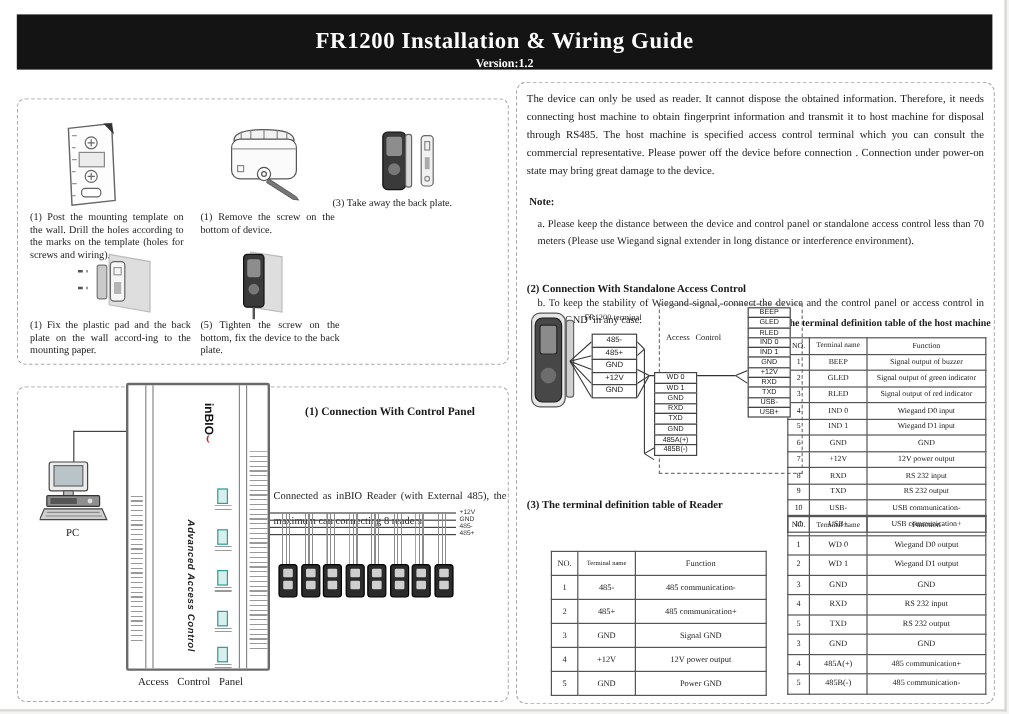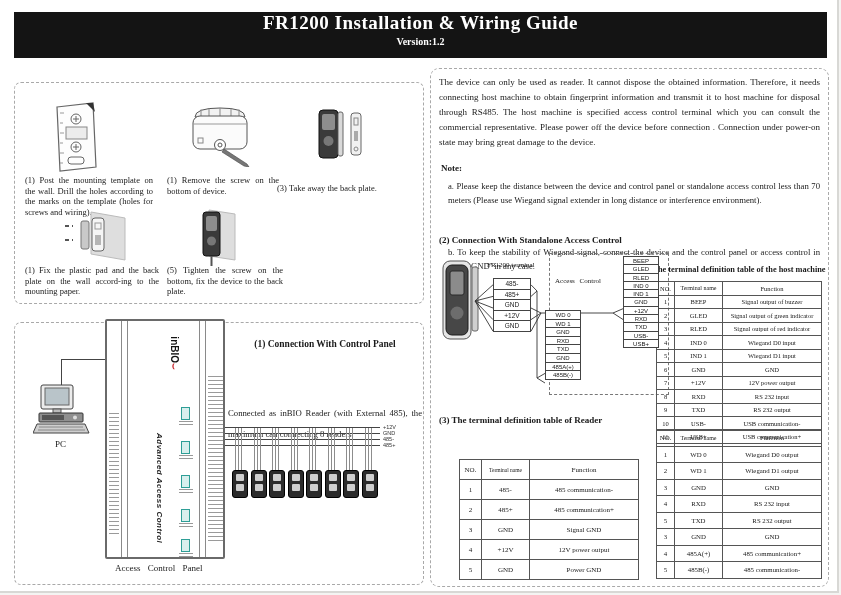--- a/index.html
+++ b/index.html
@@ -6,21 +6,21 @@
   body{
     width:841px;height:595px;background:#f4f4f2;
     font-family:"Liberation Serif","DejaVu Serif",serif;color:#1a1a1a;
     position:relative;overflow:hidden;
   }
   .page{position:absolute;left:0;top:0;width:837px;height:591px;background:#fff;
         border-right:2px solid #d8d8d5;border-bottom:2px solid #d8d8d5;}
 
   
   .titlebar{position:absolute;left:14px;top:12px;width:813px;height:46px;background:#141414;color:#fff;text-align:center;}
-  .titlebar .t{font-size:19px;font-weight:bold;padding-top:0;letter-spacing:.5px;}
+  .titlebar .t{font-size:19px;font-weight:bold;padding-top:12px;letter-spacing:.5px;}
   .titlebar .sub{font-size:10px;font-weight:bold;display:flex;justify-content:center;gap:34px;margin-top:2px;flex-direction:column;}
 
   
   .secbar{position:absolute;left:14px;width:408px;height:14px;color:#fff;font-size:10px;font-weight:bold;
           line-height:14px;padding-left:7px;box-sizing:border-box;
           background:linear-gradient(90deg,#000 0%,#151515 45%,#6e6e6e 70%,#e6e6e6 92%,#fff 100%);}
   .dashedbox{position:absolute;border:1px dashed #a9a9a9;border-radius:7px;background:#fff;}
 
   
   .caption{position:absolute;font-size:8.5px;line-height:10.5px;text-align:justify;}
@@ -134,21 +134,21 @@
     <svg class="stepicon" style="left:292px;top:22px;" width="70" height="60" viewBox="0 0 70 60">
       <rect x="12" y="5" width="19" height="48" rx="4" fill="#3a3a3a" stroke="#111"></rect>
       <rect x="15" y="9" width="13" height="16" rx="2" fill="#8d8d8d"></rect>
       <circle cx="21.5" cy="36" r="5" fill="#777"></circle>
       <rect x="31" y="7" width="5" height="44" rx="2" fill="#d9d9d9" stroke="#666"></rect>
       <rect x="44" y="8" width="10" height="42" rx="3" fill="#f1f1f1" stroke="#666"></rect>
       <rect x="47" y="13" width="4" height="7" fill="none" stroke="#888"></rect>
       <rect x="47" y="26" width="4" height="10" fill="#aaa"></rect>
       <circle cx="49" cy="44" r="2" fill="none" stroke="#888"></circle>
     </svg>
-    <div class="caption" style="left:262px;top:100px;width:136px;">(3) Take away the back plate.</div>
+    <div class="caption" style="left:262px;top:81px;width:136px;">(3) Take away the back plate.</div>
 
     <svg class="stepicon" style="left:46px;top:126px;" width="66" height="54" viewBox="0 0 66 54">
       <polygon points="30,3 64,9 64,51 30,45" fill="#dedede" stroke="#bbb"></polygon>
       <rect x="20" y="12" width="8" height="28" rx="2" fill="#c9c9c9" stroke="#777"></rect>
       <rect x="31" y="9" width="12" height="33" rx="3" fill="#f5f5f5" stroke="#666"></rect>
       <rect x="34" y="14" width="6" height="6" fill="none" stroke="#999"></rect>
       <rect x="34" y="26" width="6" height="10" fill="#b5b5b5"></rect>
       <line x1="4" y1="17" x2="12" y2="17" stroke="#555" stroke-width="2" stroke-dasharray="4 3"></line>
       <line x1="4" y1="31" x2="12" y2="31" stroke="#555" stroke-width="2" stroke-dasharray="4 3"></line>
     </svg>

